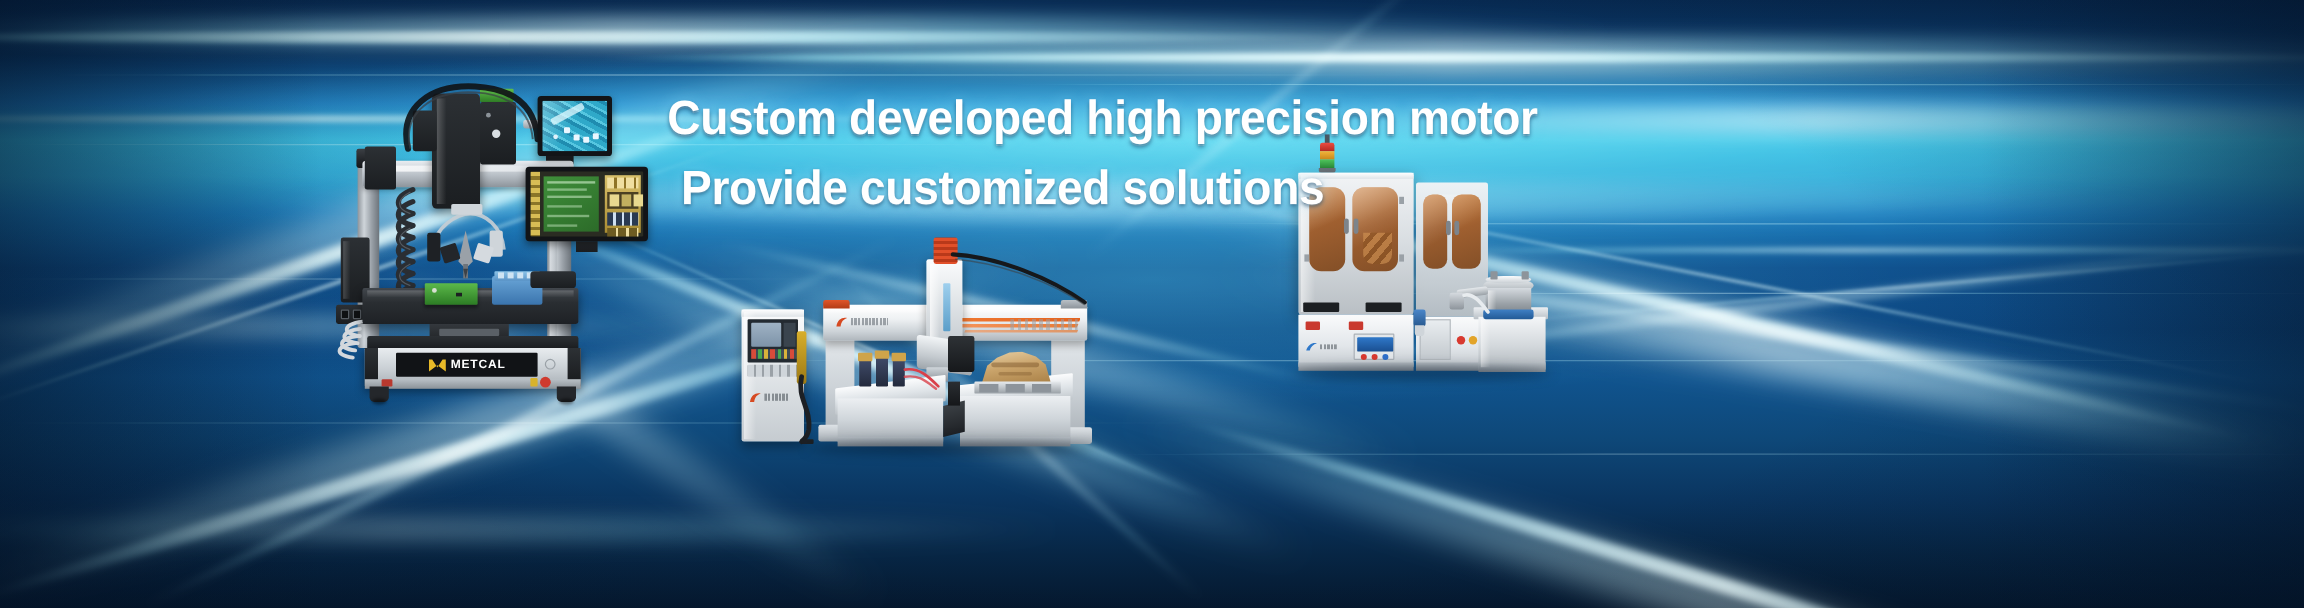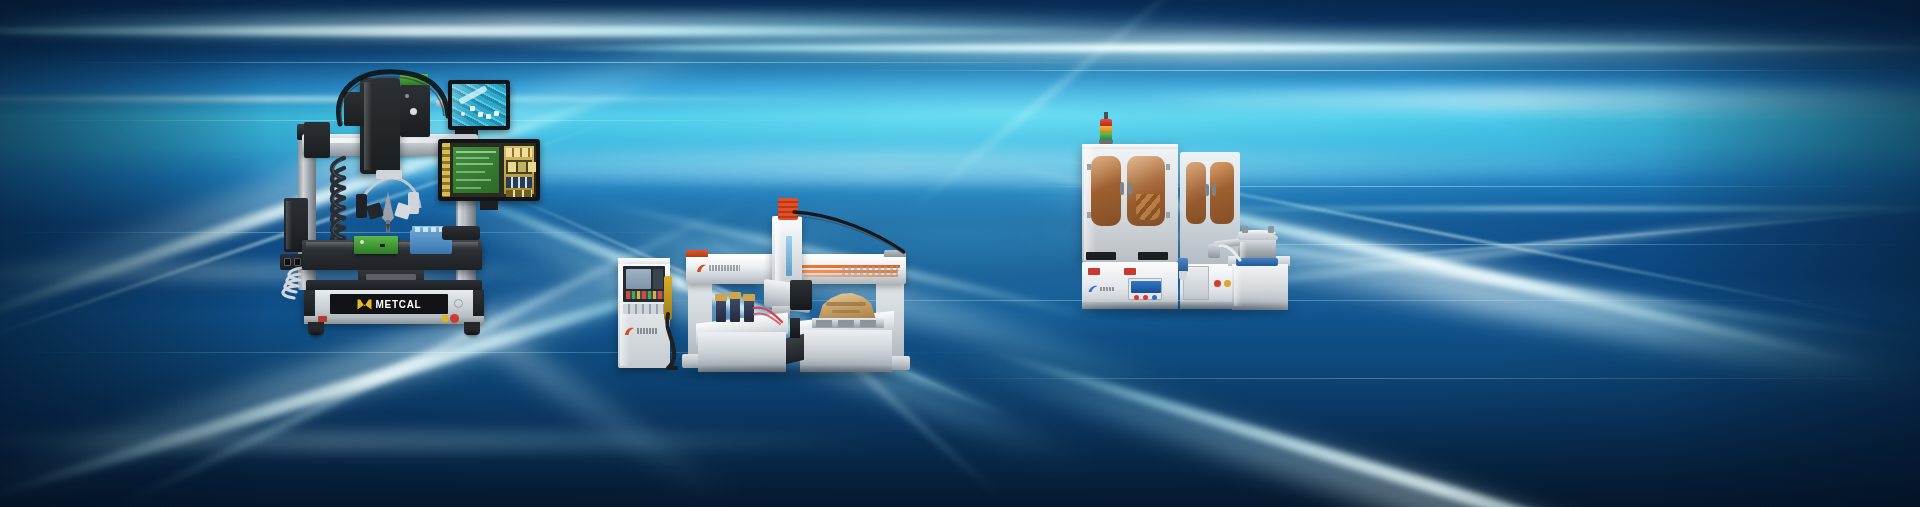--- a/index.html
+++ b/index.html
@@ -543,14 +543,18 @@
       <div class="px" style="left:136px;top:128px;width:26px;height:7px;background:linear-gradient(180deg,#e6eaed,#9aa1a7);border-radius:2px;transform:rotate(-7deg);"></div>
       <div class="px" style="left:130px;top:132px;width:12px;height:14px;background:linear-gradient(180deg,#d5dadf,#8d949b);border-radius:2px;"></div>
       <svg class="px" style="left:140px;top:130px;width:26px;height:22px;overflow:visible;" viewBox="0 0 26 22">
         <path d="M2 4 C10 2 16 10 22 18" fill="none" stroke="#e8ecef" stroke-width="3" stroke-linecap="round"></path>
       </svg>
     </div>
 
     <div class="px" style="left:0px;top:194px;width:215px;height:10px;background:rgba(2,18,36,.45);border-radius:50%;filter:blur(5px);"></div>
   </div>
 
+  <div class="headline">
+    <div class="headline-line l1">Custom developed high precision motor</div>
+    <div class="headline-line l2">Provide customized solutions</div>
+  </div>
 
 </div>
 
 </body></html>

